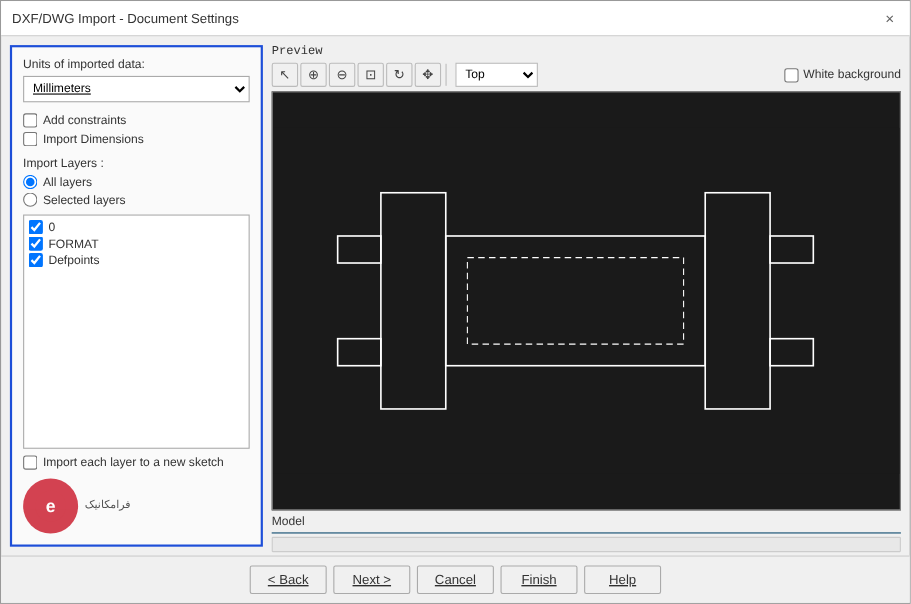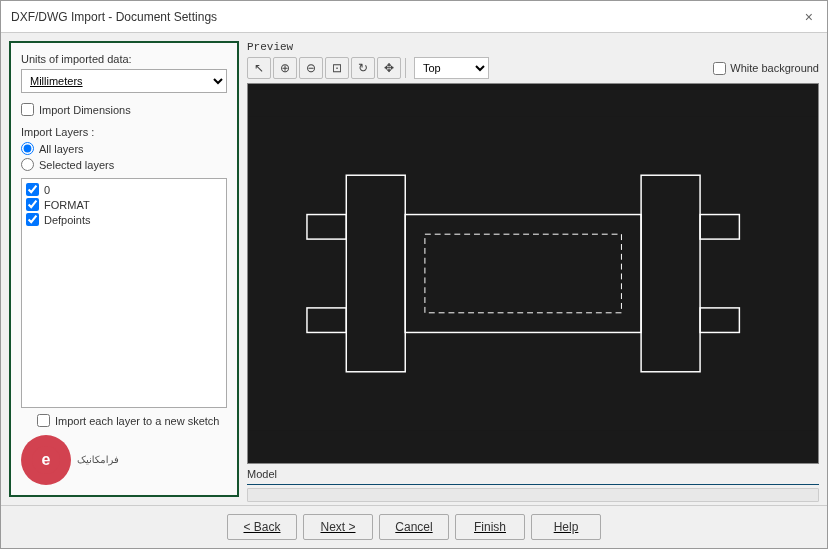--- a/index.html
+++ b/index.html
@@ -43,21 +43,21 @@
       line-height: 1;
     }
     .content-area {
       display: flex;
       flex: 1;
       overflow: hidden;
     }
     .left-panel {
       width: 230px;
       min-width: 230px;
-      border: 2px solid #14532d;
+      border: 2px solid #1d4ed8;
       margin: 8px;
       background: #fafafa;
       display: flex;
       flex-direction: column;
       padding: 10px;
       flex-shrink: 0;
     }
     .field-label {
       font-size: 11px;
       color: #333;
@@ -121,21 +121,20 @@
     }
     .layer-item input[type="checkbox"] {
       margin-right: 5px;
       width: 13px;
       height: 13px;
     }
     .bottom-left {
       margin-top: 6px;
       display: flex;
       align-items: center;
-      margin-left: 16px;
     }
     .bottom-left input[type="checkbox"] {
       margin-right: 5px;
       width: 13px;
       height: 13px;
     }
     .bottom-left-label {
       font-size: 11px;
       color: #333;
     }
@@ -297,20 +296,24 @@
 
     <div class="left-panel">
       <div class="field-label">Units of imported data:</div>
       <select class="select-box">
         <option>Millimeters</option>
         <option>Inches</option>
         <option>Feet</option>
         <option>Meters</option>
       </select>
 
+      <div class="checkbox-row">
+        <input type="checkbox" style="">
+        <span>Add constraints</span>
+      </div>
 
       <div class="checkbox-row">
         <input type="checkbox" style="">
         <span>Import Dimensions</span>
       </div>
 
       <div class="section-label">Import Layers :</div>
 
       <div class="radio-row">
         <input type="radio" name="layers" checked="" style="">

